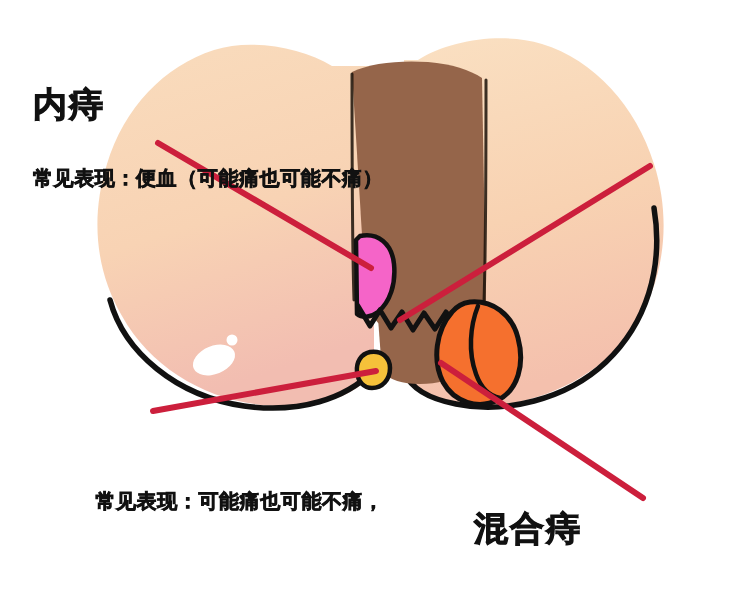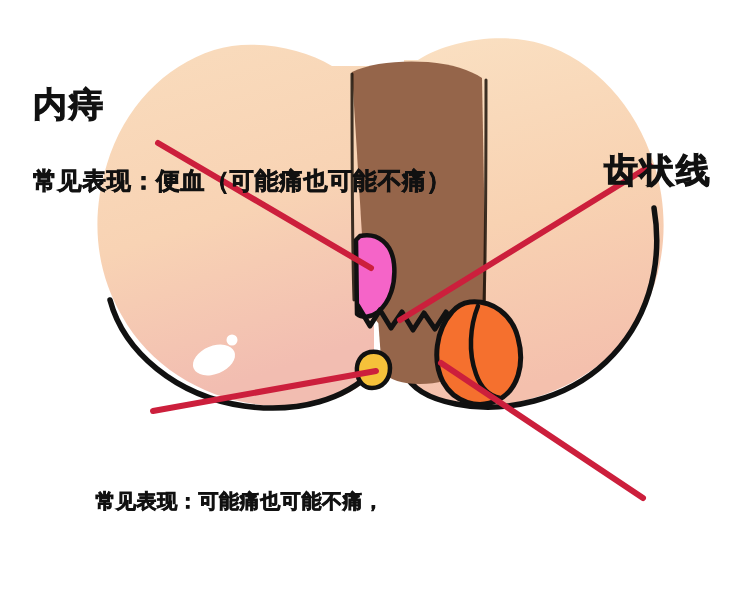--- a/index.html
+++ b/index.html
@@ -43,21 +43,21 @@
   }
   .label-desc {
     font-size: 21px;
     font-weight: 700;
     letter-spacing: 0.6px;
     -webkit-text-stroke: 0.75px #111111;
   }
 
   
   #label-internal   { left: 33px;  top: 46px; }
-  #label-internal .label-desc { margin-top: 5px; font-size: 24px; }
+  #label-internal .label-desc { margin-top: 5px; font-size: 20px; }
 
   #label-dentate    { left: 604px; top: 112px; }
 
   #label-external   { left: 50px;  top: 424px; }
   #label-external .label-desc { margin-top: 5px; font-size: 20px; }
 
   #label-mixed      { left: 474px; top: 470px; }
   #label-mixed .label-desc { margin-top: 4px; font-size: 20px; }
 </style>
 </head>
@@ -180,31 +180,29 @@
       <line x1="153" y1="411" x2="376" y2="371"></line>
       <line x1="441" y1="363" x2="643" y2="498"></line>
     </g>
   </svg>
 
   <div class="label-block" id="label-internal">
     <div class="label-title">内痔</div>
     <div class="label-desc">常见表现：便血（可能痛也可能不痛）</div>
   </div>
 
-  <div class="label-block" id="label-dentate">
-    <div class="label-title">齿状线</div>
-  </div>
 
   <div class="label-block" id="label-external">
     <div class="label-desc">
       <span>常见表现：可能痛也可能不痛，</span>
       
     </div>
   </div>
 
   <div class="label-block" id="label-mixed">
+    <div class="label-title">混合痔</div>
     <div class="label-desc">
       
       
     </div>
   </div>
 
 </div>
 
 </body></html>

